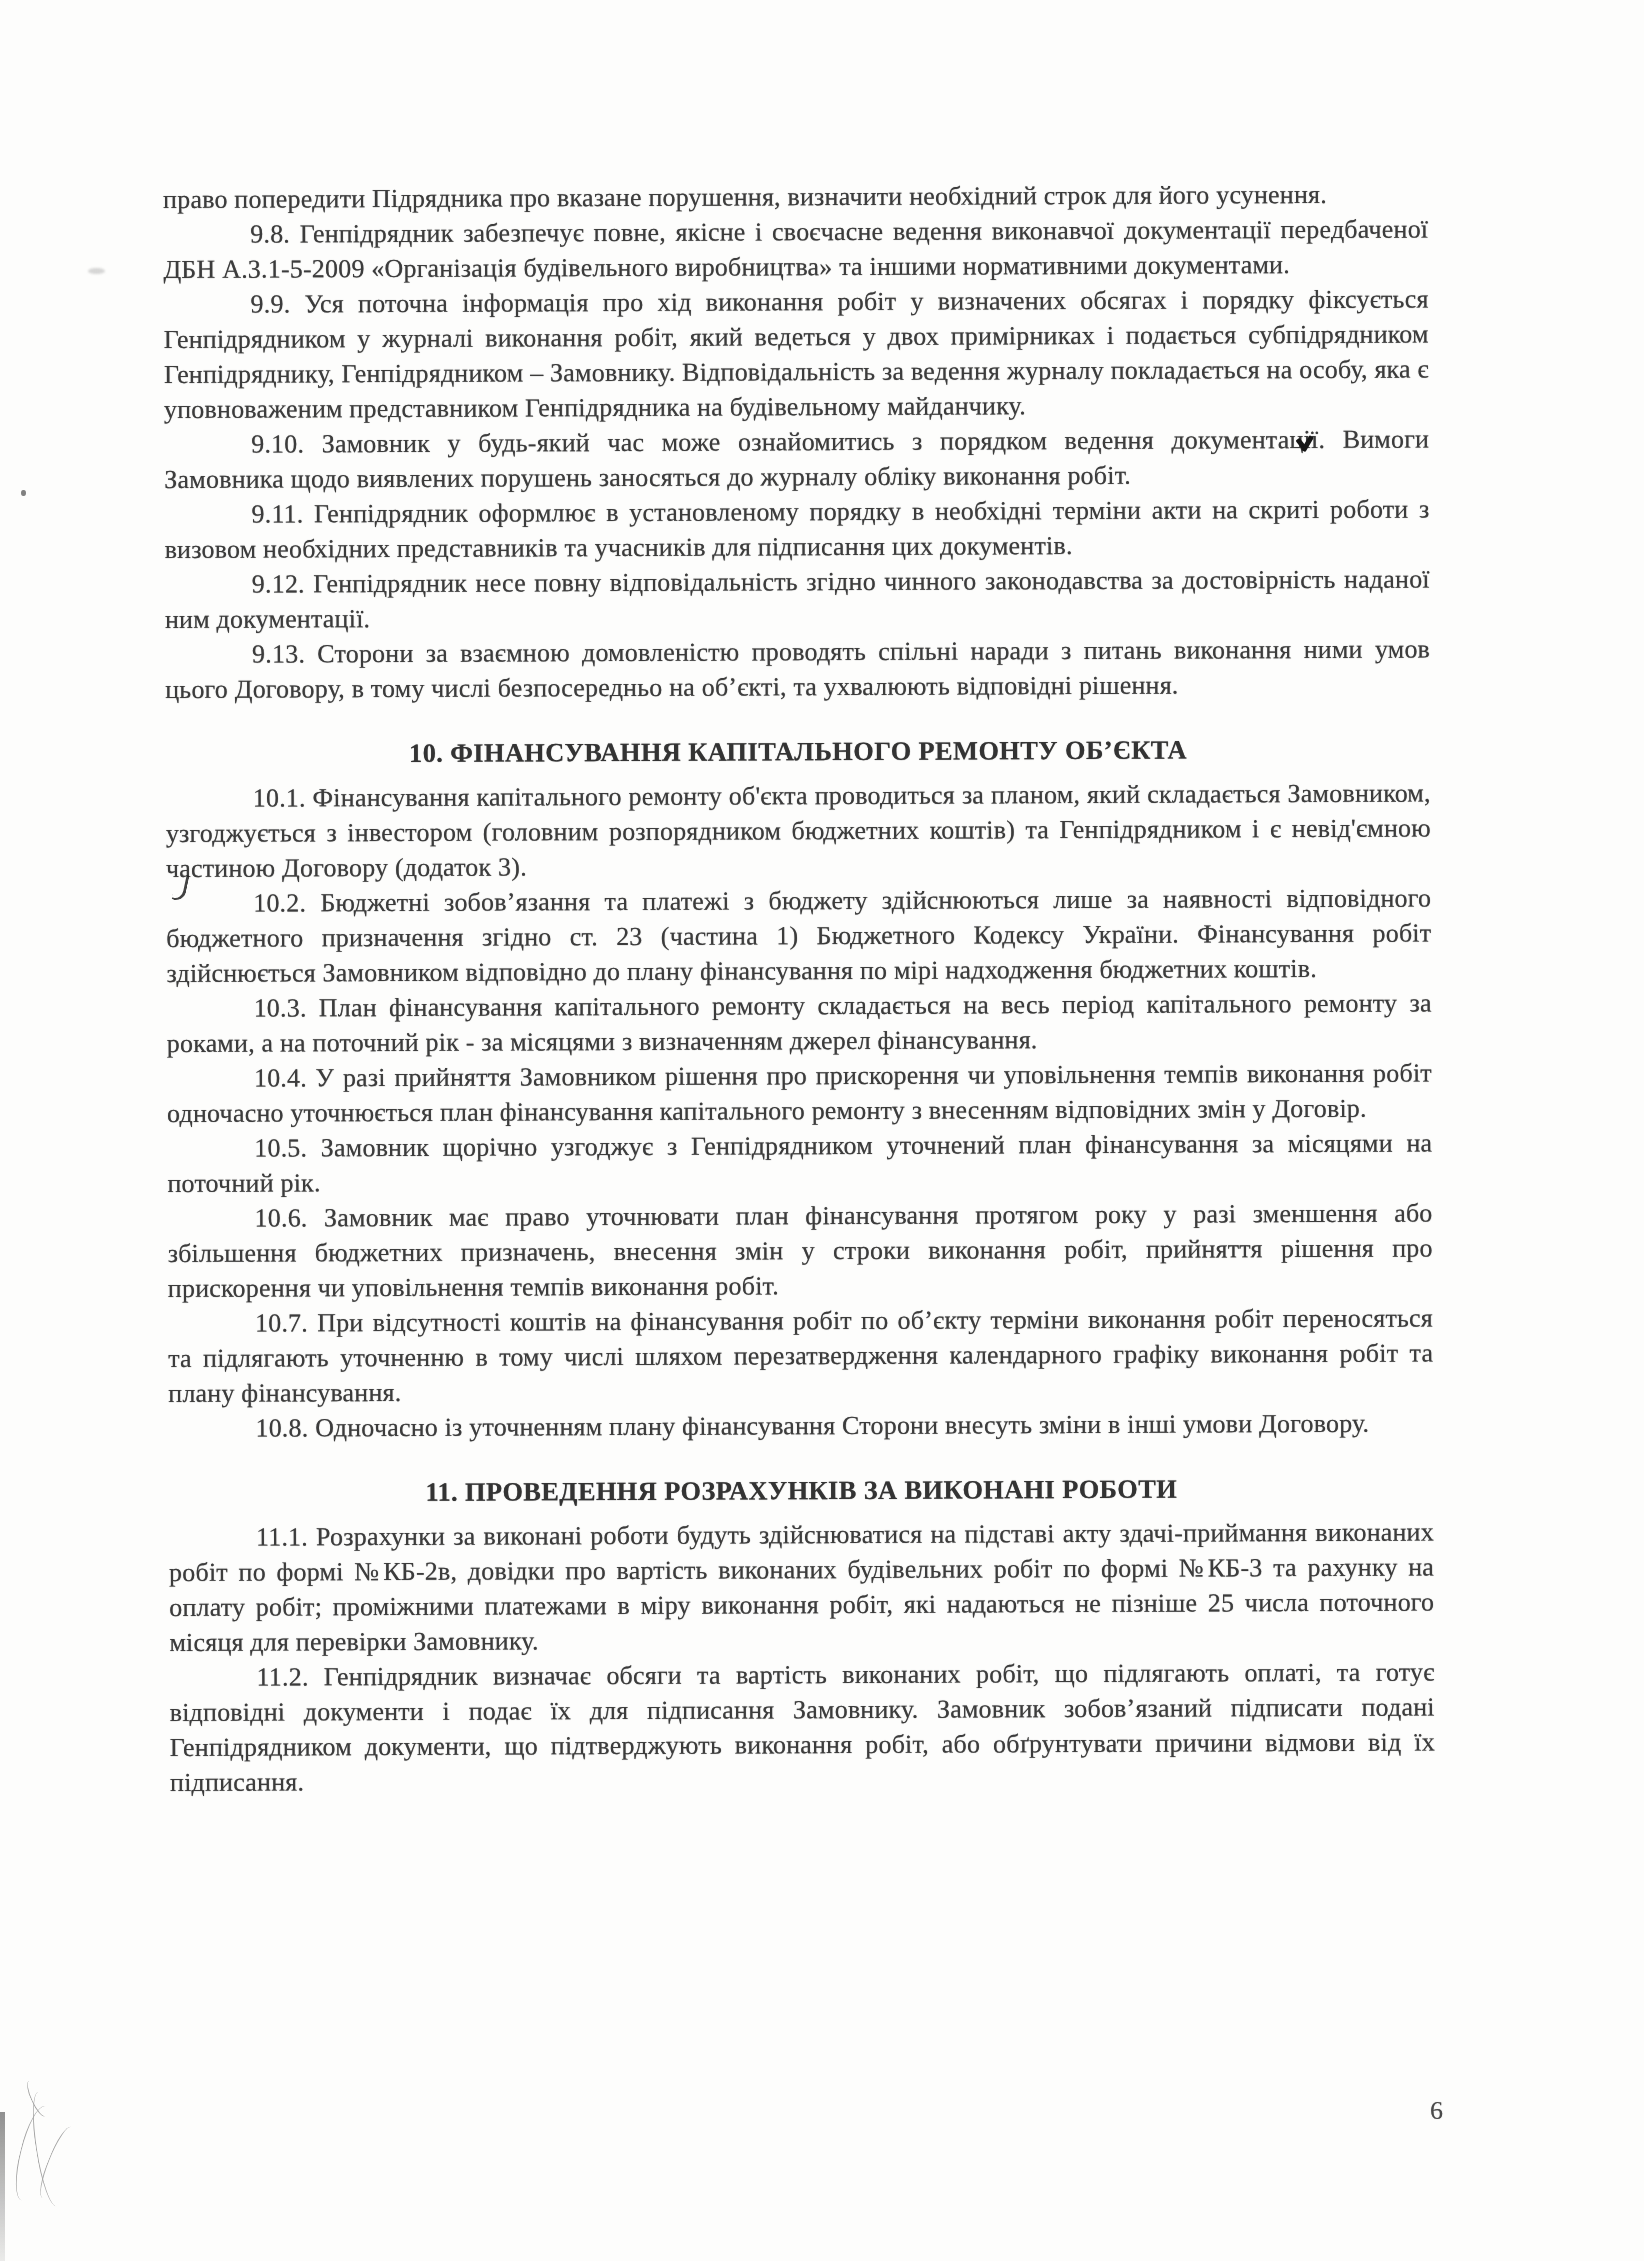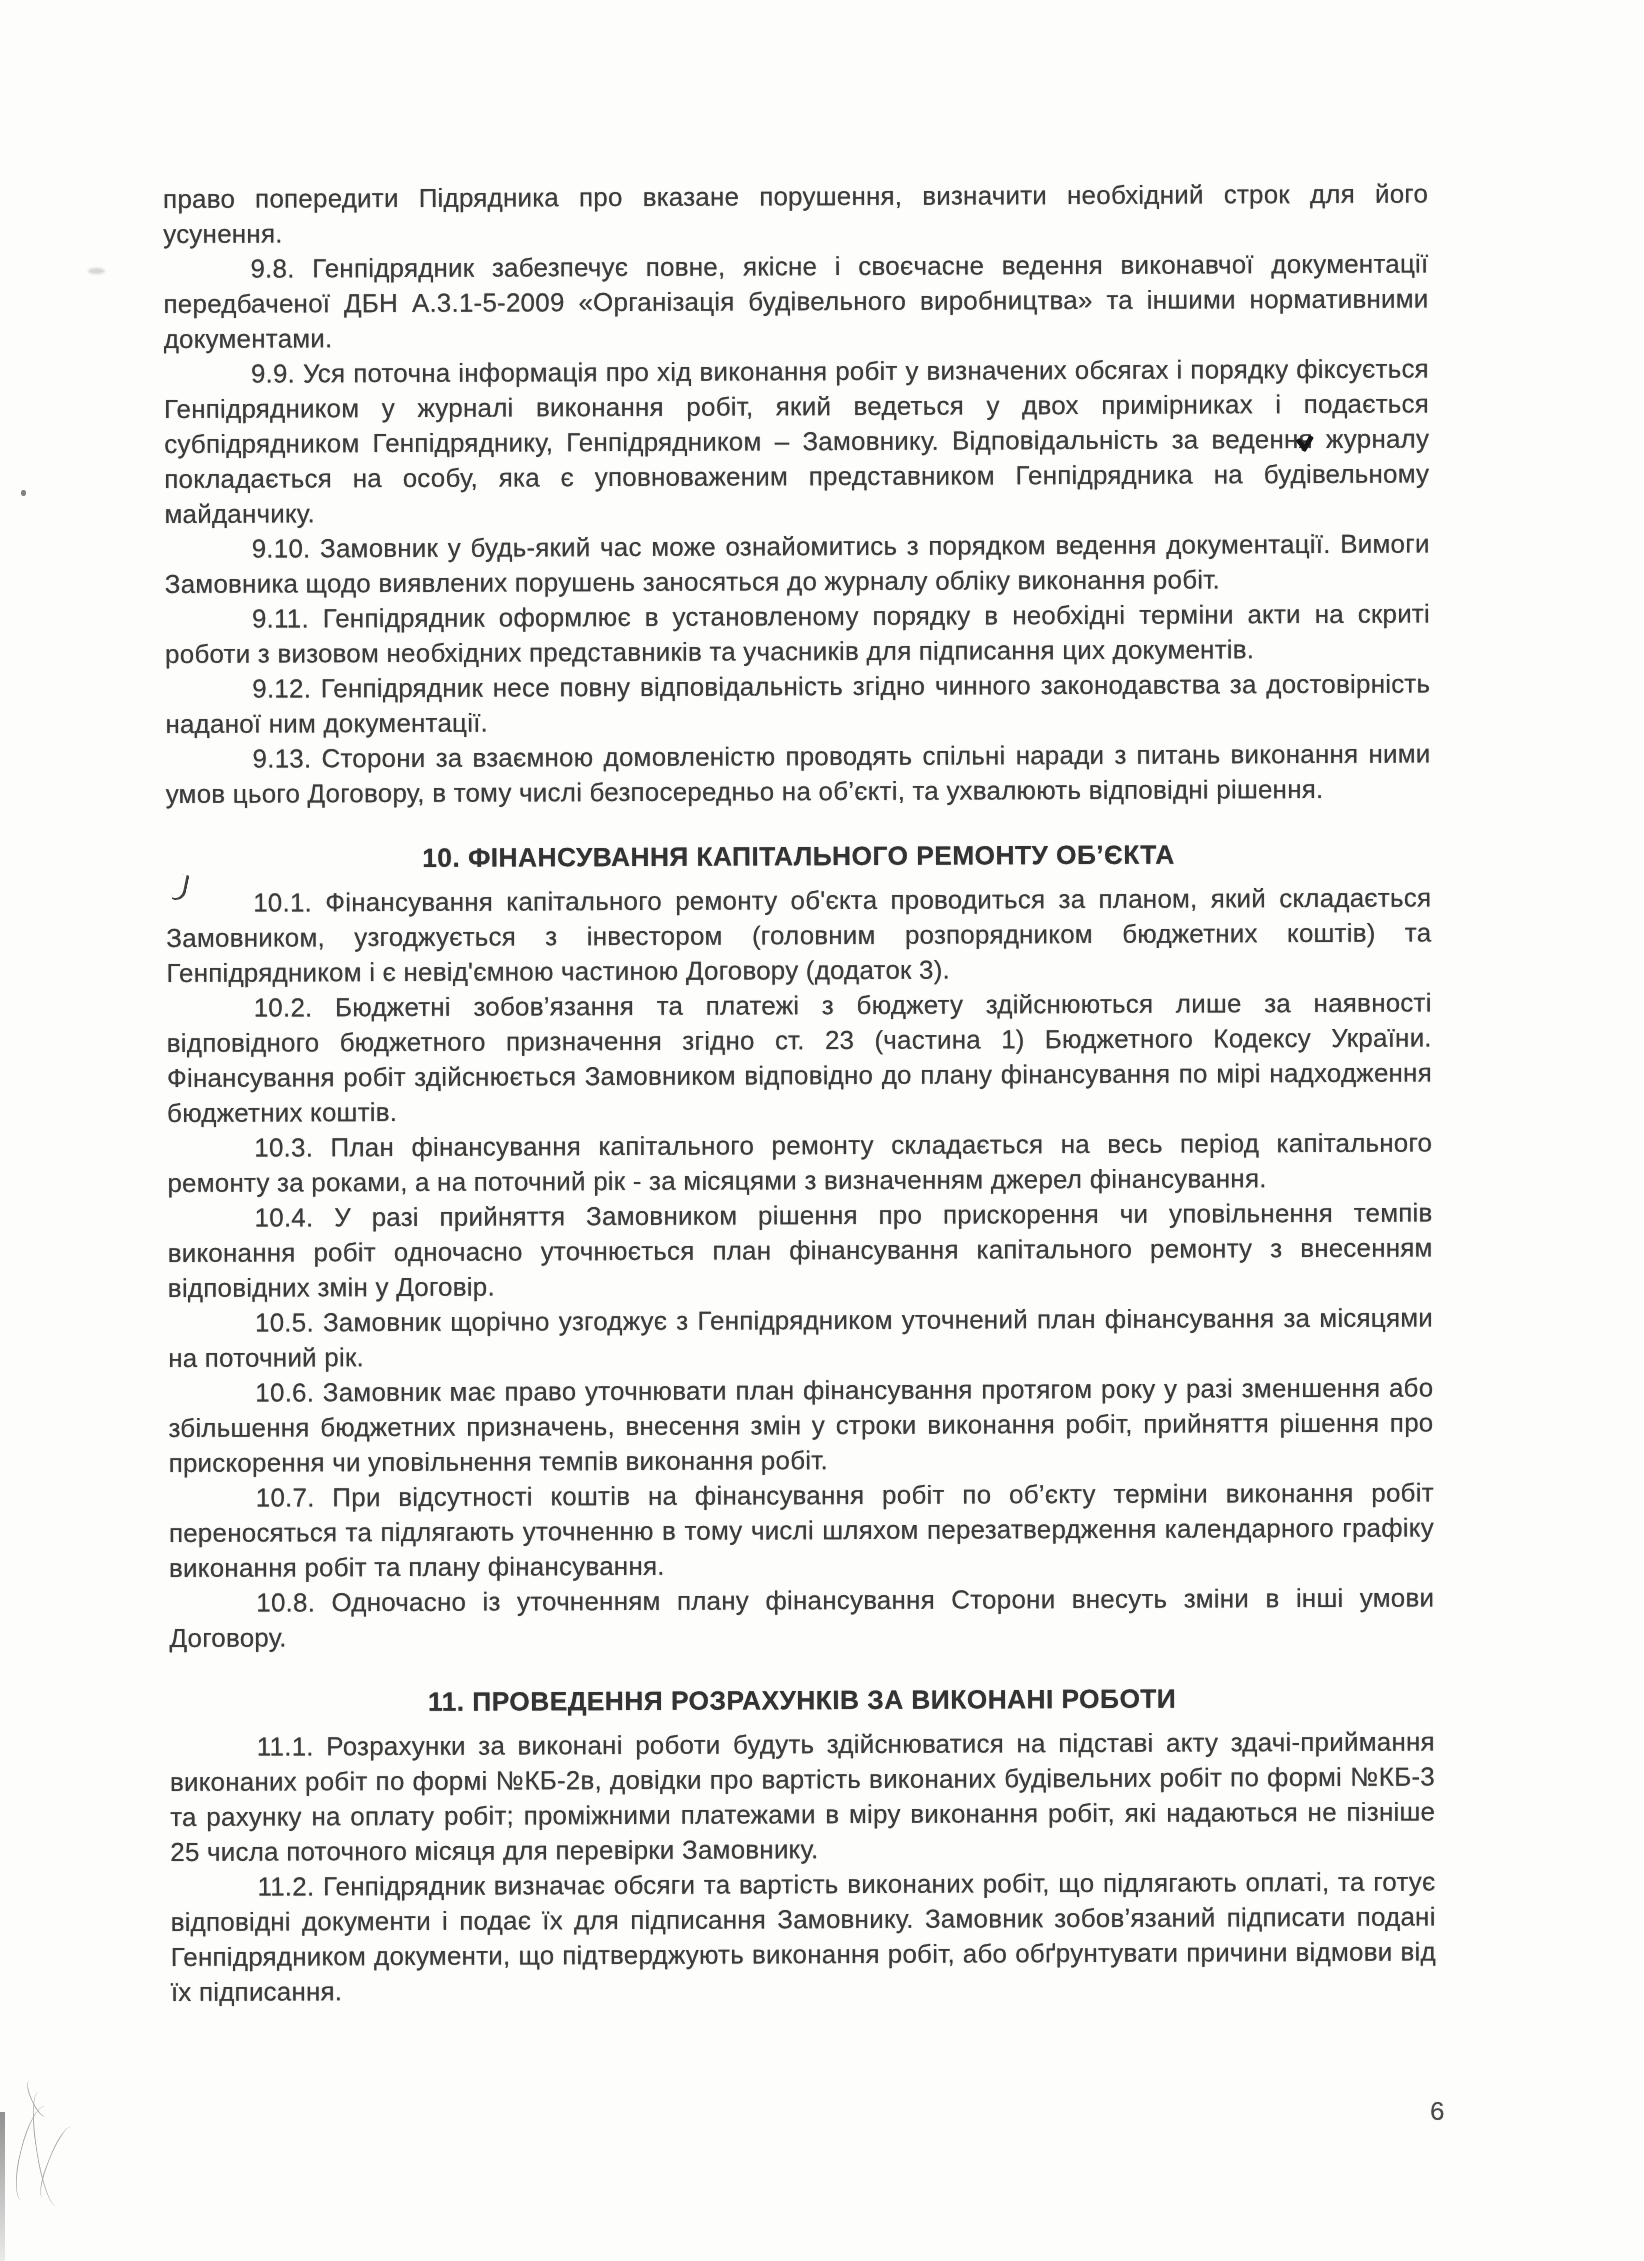--- a/index.html
+++ b/index.html
@@ -1,21 +1,21 @@
 <!DOCTYPE html>
 <html lang="uk" style="font-size:10.3px"><head>
 <meta charset="utf-8">
 <style>
   html,body{margin:0;padding:0;background:#e8e8e6;}
   .page{
     position:relative;
     width:1644px;height:2261px;
     background:#fdfdfc;
     overflow:hidden;
-    font-family:Liberation Sans, sans-serif;
+    font-family:Liberation Serif, serif;
   }
   .sheet-text{
     position:absolute;
     left:163px;top:182px;
     width:1265px;
     transform:rotate(-0.25deg);
     transform-origin:left top;
     color:#3c3c3c;
     text-shadow:0 0 0.8px rgba(70,70,70,.65), 0.3px 0.3px 0 rgba(120,120,120,.25);
     font-size:26px;

